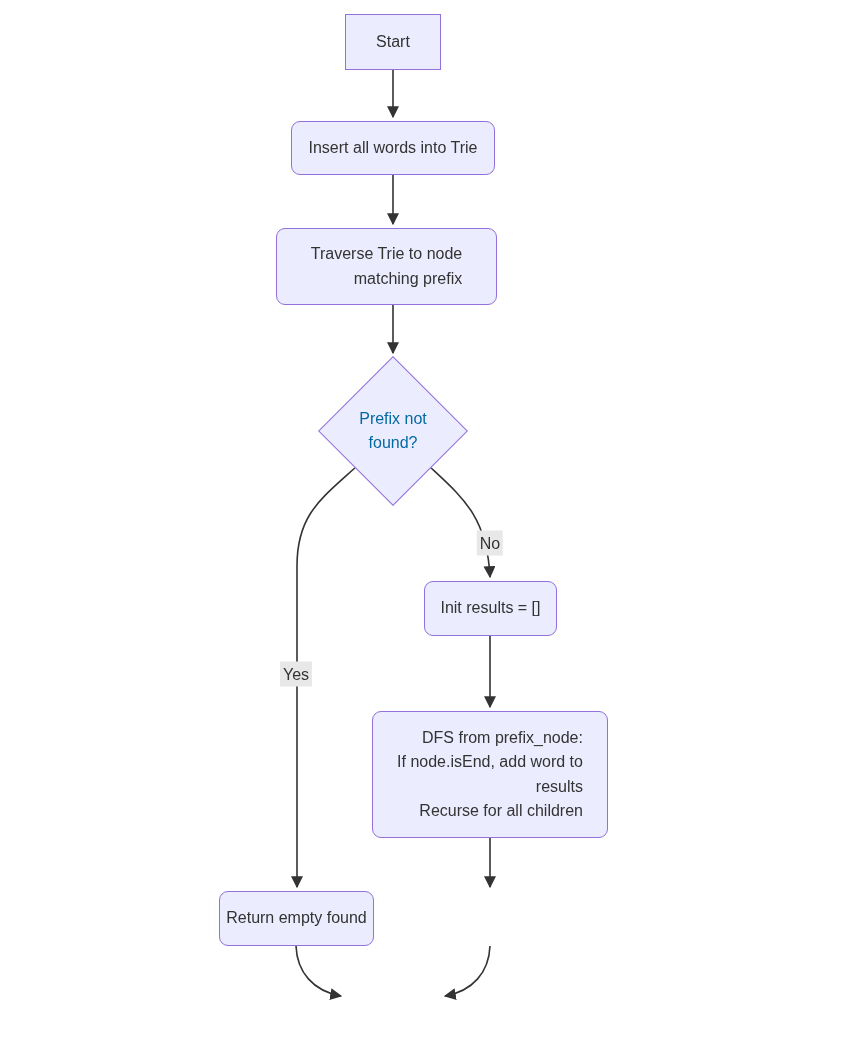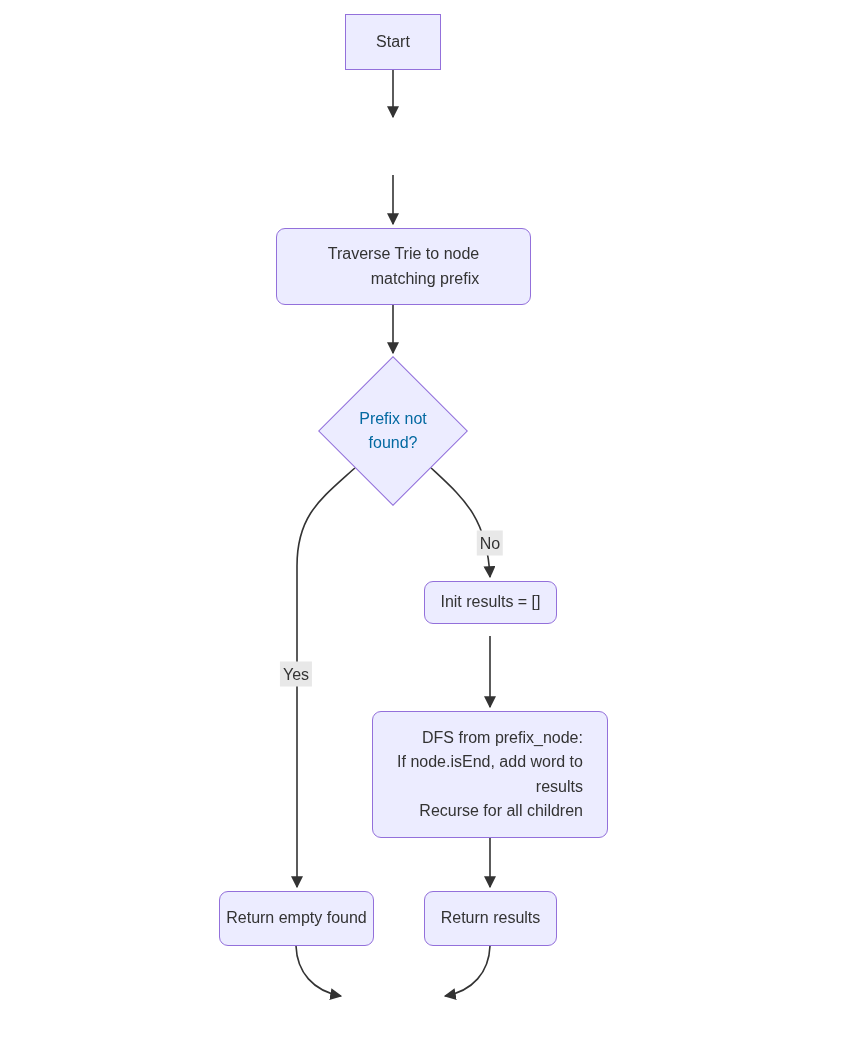--- a/index.html
+++ b/index.html
@@ -88,37 +88,37 @@
       <path d="M357,466 C322,498 297,514 297,566 L297,887" marker-end="url(#arrow)"></path>
       <path d="M490,636 L490,707" marker-end="url(#arrow)"></path>
       <path d="M490,838 L490,887" marker-end="url(#arrow)"></path>
       <path d="M296,946 C297,972 313,991 341,996" marker-end="url(#arrow)"></path>
       <path d="M490,946 C489,972 473,991 445,996" marker-end="url(#arrow)"></path>
     </g>
   </svg>
 
   <div class="node rectangle" style="left:345px; top:14px; width:96px; height:56px;">Start</div>
 
+  <div class="node rounded" style="left:291px; top:121px; width:204px; height:54px;">Insert all words into Trie</div>
 
-  <div class="node rounded" style="left:276px; top:228px; width:255px; height:77px;">Traverse Trie to node
+  <div class="node rounded" style="left:276px; top:228px; width:221px; height:77px;">Traverse Trie to node
 matching prefix</div>
 
   <div class="diamond-shape" style="left:340px; top:378px; width:106px; height:106px;"></div>
   <div class="diamond-label" style="left:318px; top:396px; width:150px; height:70px;">Prefix not
 found?</div>
 
-  <div class="node rounded" style="left:424px; top:581px; width:133px; height:43px;">Init results = []</div>
+  <div class="node rounded" style="left:424px; top:581px; width:133px; height:55px;">Init results = []</div>
 
   <div class="node rounded" style="left:372px; top:711px; width:236px; height:127px;">DFS from prefix_node:
 If node.isEnd, add word to
 results
 Recurse for all children</div>
 
   <div class="node rounded" style="left:219px; top:891px; width:155px; height:55px;">Return empty found</div>
 
-  <div class="node rounded" style="left:424px; top:891px; width:133px; height:55px;">Return results</div>
 
 
   <div class="edge-label" style="left:296px; top:674px;">Yes</div>
 
   <div class="edge-label" style="left:490px; top:543px;">No</div>
 
 </div>
 
 </body></html>

